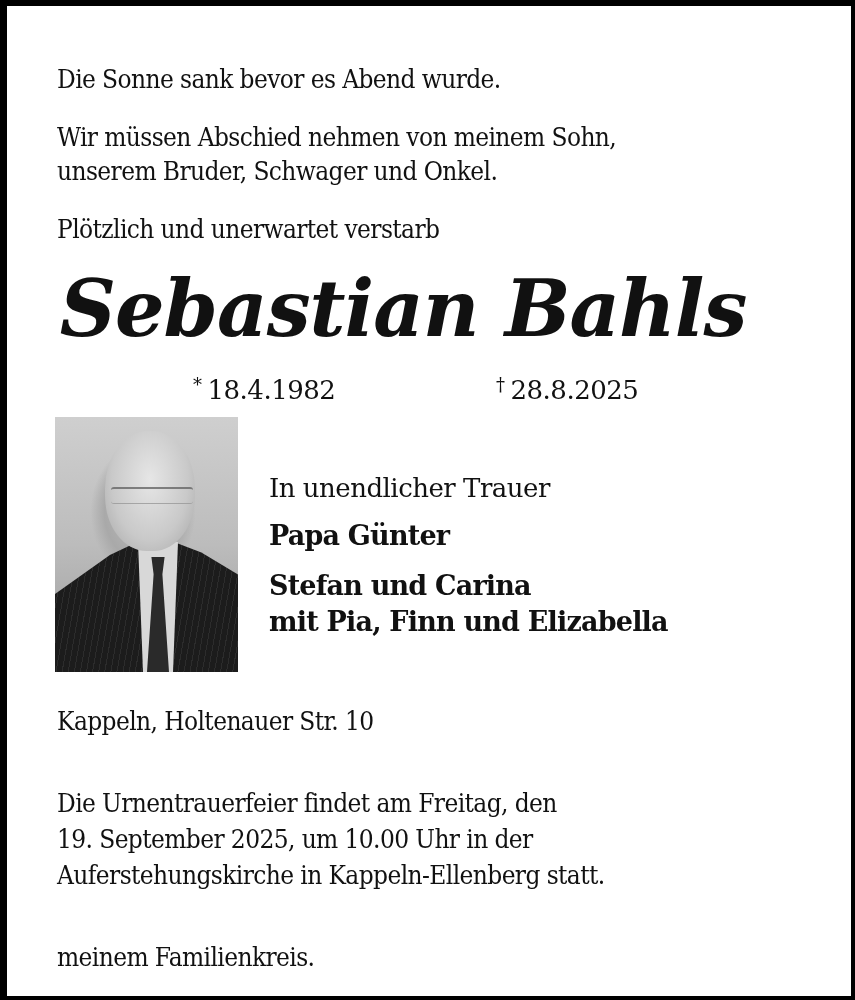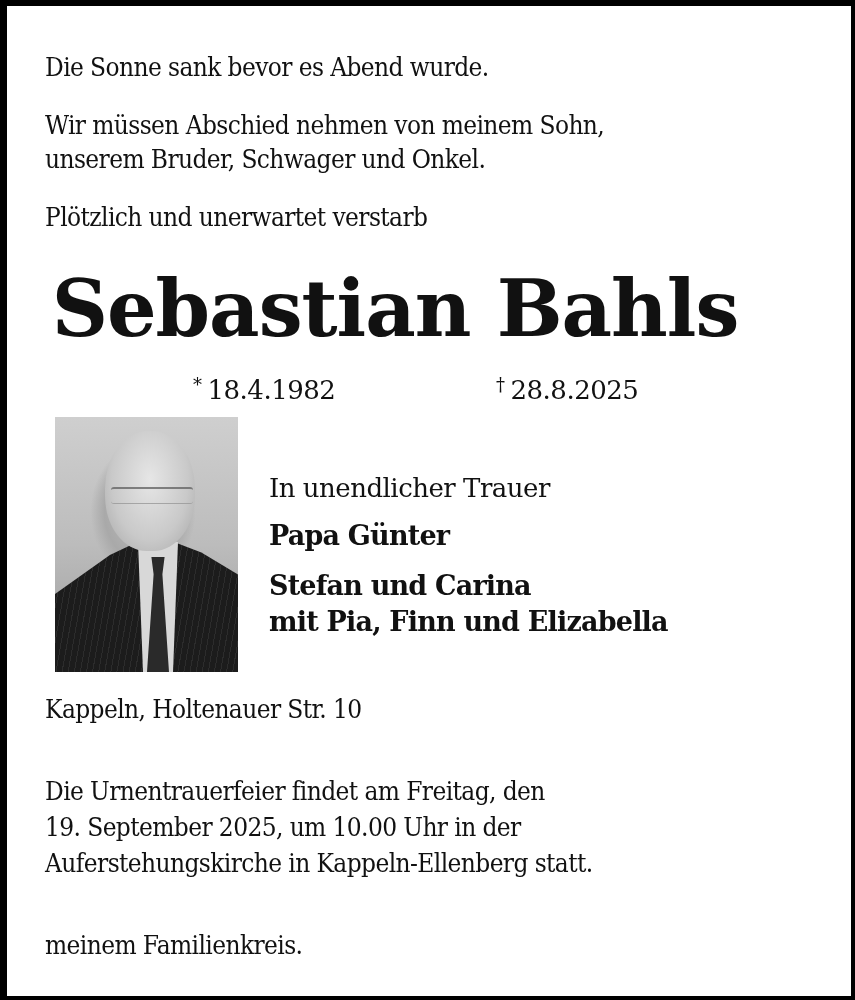--- a/index.html
+++ b/index.html
@@ -19,34 +19,35 @@
       top: 6px;
       width: 844px;
       height: 990px;
       background: #ffffff;
       color: #111;
       font-family: "DejaVu Serif", "Liberation Serif", serif;
     }
     .t {
       position: absolute;
       left: 34px;
-      margin: 4px;
+      margin: 16px;
       font-size: 26px;
       line-height: 38px;
       letter-spacing: -0.6px;
       white-space: nowrap;
       font-stretch: condensed;
     }
     .name {
       position: absolute;
-      left: 8px;
+      left: 16px;
       width: 760px;
       top: 258px;
       text-align: center;
       font-family: "DejaVu Serif", "Liberation Serif", serif;
+      font-style: italic;
       font-size: 78px;
       line-height: 90px;
       letter-spacing: -1px;
       margin: 0;
     }
     .date {
       position: absolute;
       top: 362px;
       font-size: 26px;
       line-height: 34px;

